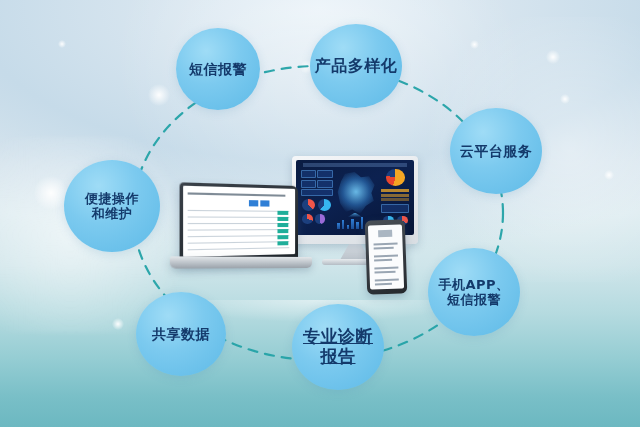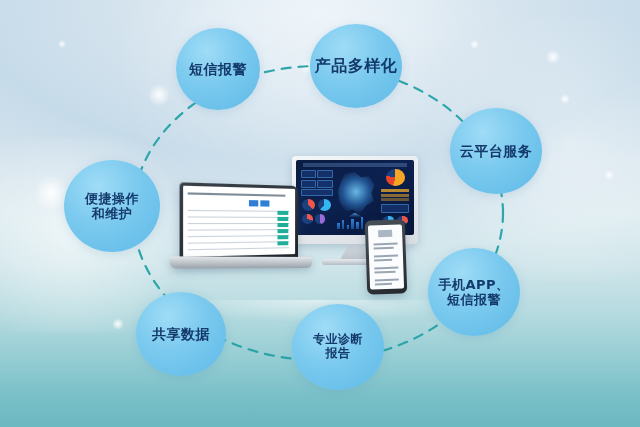--- a/index.html
+++ b/index.html
@@ -265,21 +265,21 @@
     <span>云平台服务</span>
   </div>
 
   <div class="bubble" style="left:428px;top:248px;width:92px;height:88px;font-size:13px;">
     <div>
       <span>手机APP、</span>
       <span>短信报警</span>
     </div>
   </div>
 
-  <div class="bubble" style="left:292px;top:304px;width:92px;height:86px;font-size:12px;">
+  <div class="bubble" style="left:292px;top:304px;width:92px;height:86px;font-size:17px;text-decoration:underline;">
     <div>
       <span>专业诊断</span>
       <span>报告</span>
     </div>
   </div>
 
   <div class="bubble" style="left:64px;top:160px;width:96px;height:92px;font-size:13px;">
     <div>
       <span>便捷操作</span>
       <span>和维护</span>

